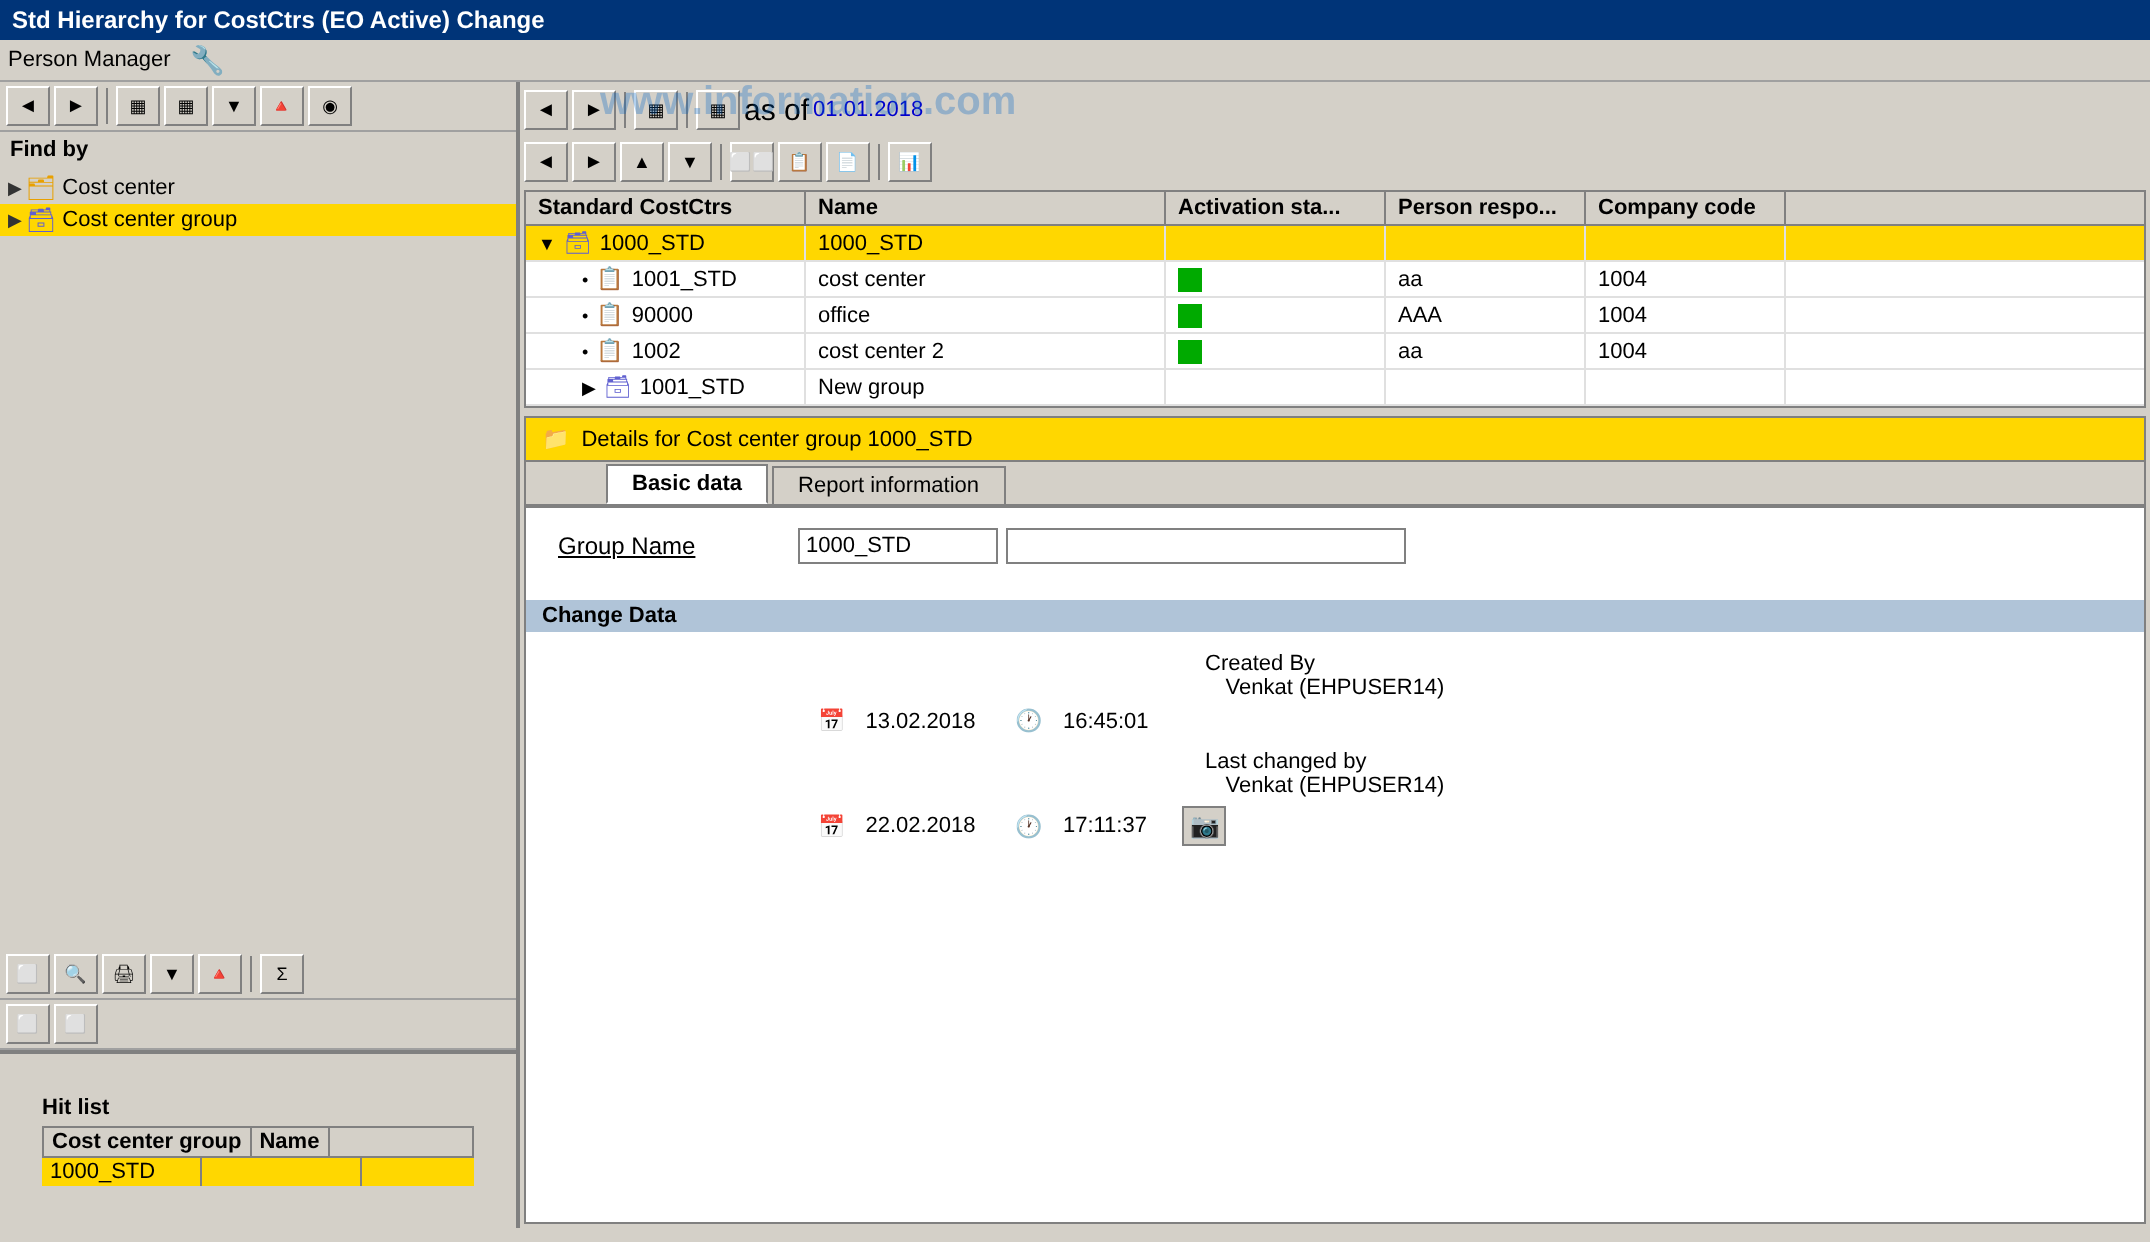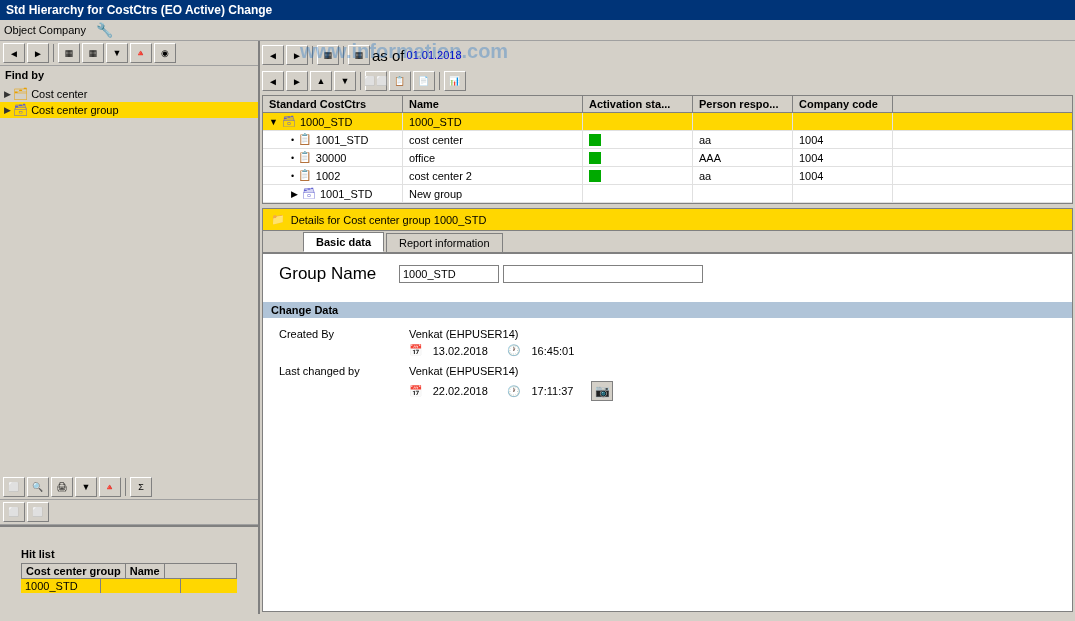--- a/index.html
+++ b/index.html
@@ -212,22 +212,23 @@
     }
     .form-area {
       padding: 10px 16px;
     }
     .form-row {
       display: flex;
       align-items: center;
       margin-bottom: 6px;
     }
     .form-label {
-      font-size: 17px;
+      font-size: 12px;
       min-width: 120px;
+      text-decoration: underline;
     }
     .form-input {
       border: 1px solid #808080;
       height: 18px;
       font-size: 11px;
       padding: 1px 3px;
     }
     .section-header {
       background: #b0c4d8;
       padding: 2px 8px;
@@ -236,20 +237,21 @@
       margin-bottom: 6px;
       margin-top: 2px;
     }
     .change-data-area {
       padding: 4px 16px;
     }
     .change-row {
       display: flex;
       align-items: center;
       margin-bottom: 4px;
+      flex-direction: column;
     }
     .change-label {
       font-size: 11px;
       min-width: 130px;
     }
     .change-value {
       font-size: 11px;
     }
     .change-sub-row {
       display: flex;
@@ -283,21 +285,21 @@
     .icon-group { color: #6060d0; }
   </style>
 </head>
 <body>
 
 <div class="title-bar">
   <span>Std Hierarchy for CostCtrs (EO Active) Change</span>
 </div>
 
 <div class="menu-bar">
-  <span class="menu-item">Object Company</span>
+  <span class="menu-item">Person Manager</span>
   <span style="font-size:14px;">🔧</span>
 </div>
 
 <div class="watermark">www.information.com</div>
 
 <div class="main-container">
 
   <div class="left-panel">
 
     <div class="toolbar-row">
@@ -411,21 +413,21 @@
             <span class="green-square"></span>
           </div>
         <div class="table-cell person">aa</div>
         <div class="table-cell company">1004</div>
       </div>
 
       <div class="table-row">
         <div class="table-cell row-indent-2">
           <span style="font-size:9px;">•</span>
           <span style="color:#cc2020;">📋</span>
-          <span>30000</span>
+          <span>90000</span>
         </div>
         <div class="table-cell name">office</div>
         <div class="table-cell activation">
             <span class="green-square"></span>
           </div>
         <div class="table-cell person">AAA</div>
         <div class="table-cell company">1004</div>
       </div>
 
       <div class="table-row">

